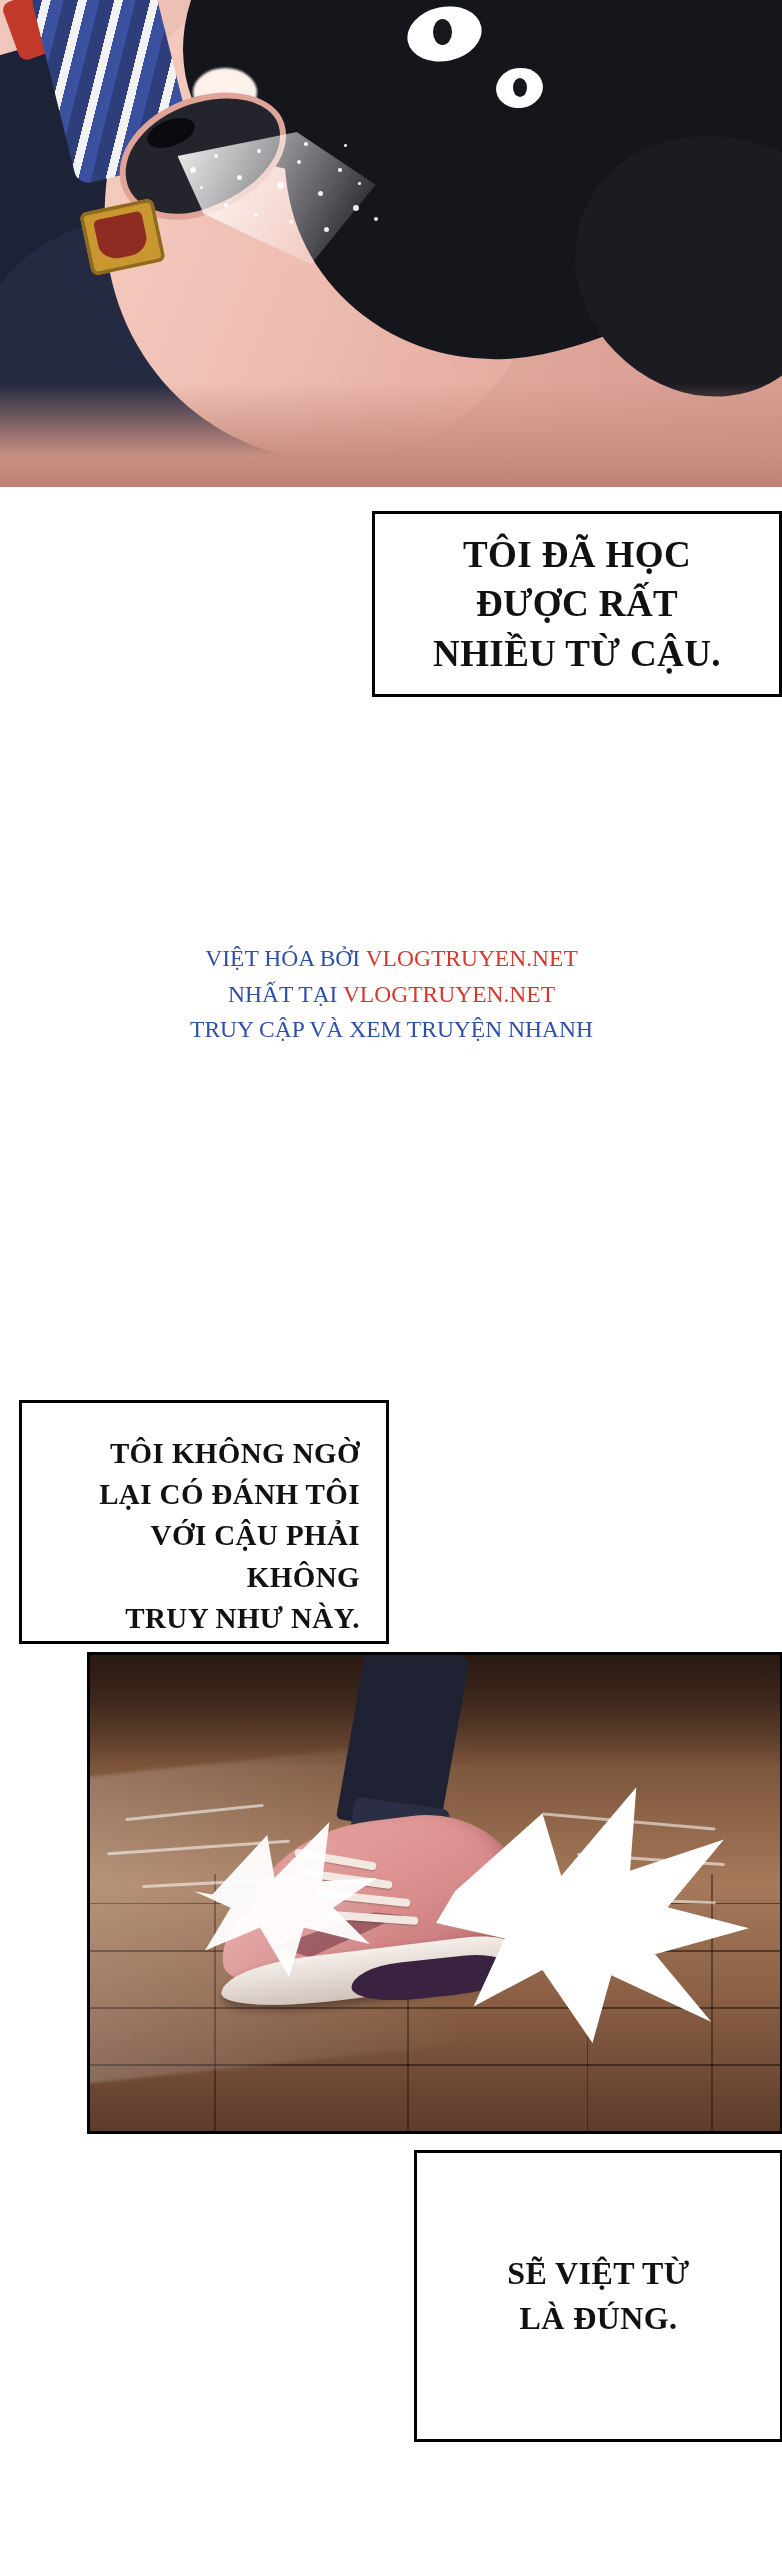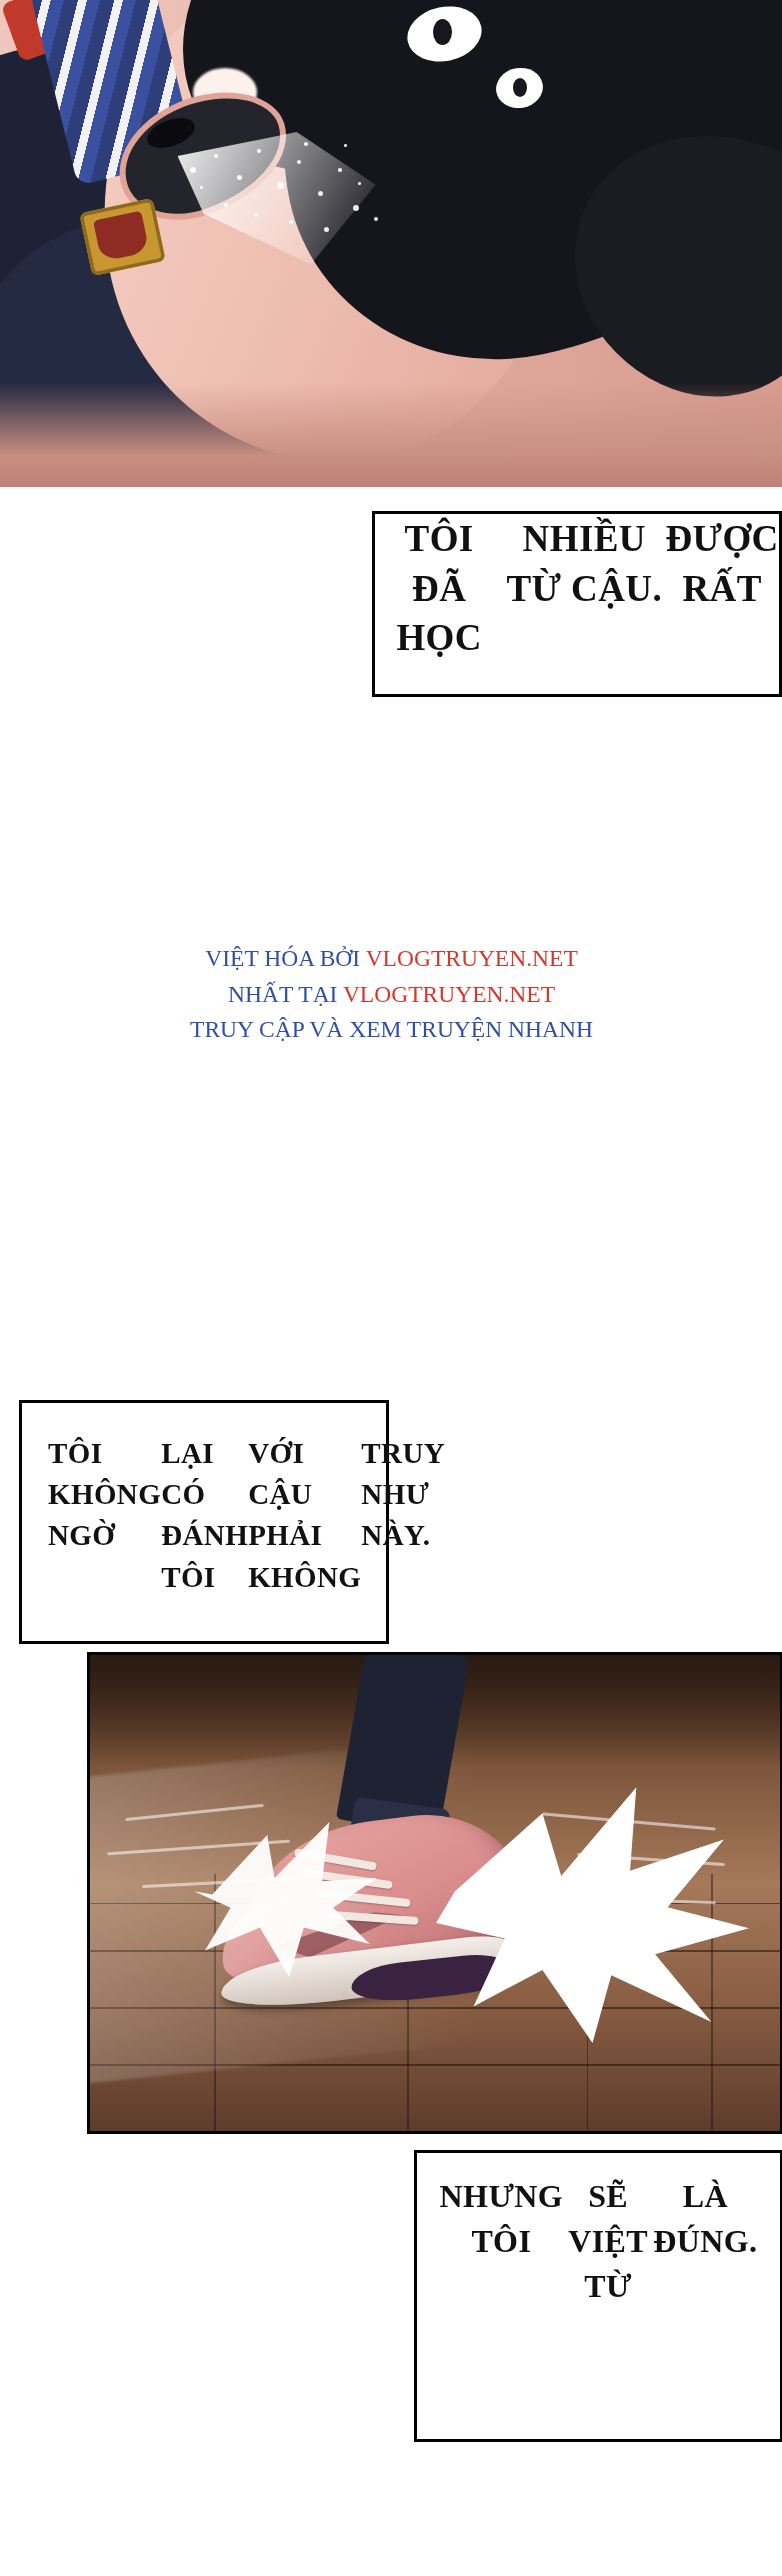--- a/index.html
+++ b/index.html
@@ -124,36 +124,36 @@
   }
   
   .p1-shadow {
     position:absolute; left:0; bottom:0; width:783px; height:104px;
     background:linear-gradient(#e7b9ae00, #c98f82 70%, #bf8175);
   }
 
   
   .bubble {
     position:absolute; background:#fff; border:3.5px solid #000;
-    display:flex; flex-direction:row; justify-content:center;
+    display:flex; flex-direction:column; justify-content:center;
     box-sizing:border-box;
   }
   .bubble .line {
     text-align:center; font-weight:700; color:#111;
     letter-spacing:0.4px; line-height:1.34;
   }
 
   #bubble-1 { left:372px; top:511px; width:410px; height:186px; }
   #bubble-1 .line { font-size:37px; }
 
   #bubble-2 {
     left:19px; top:1400px; width:370px; height:244px;
     justify-content:flex-start; padding:30px 26px;
   }
-  #bubble-2 .line { text-align:left; font-size:29px; line-height:1.42; }
+  #bubble-2 .line { text-align:right; font-size:29px; line-height:1.42; }
 
   #bubble-3 {
     left:414px; top:2150px; width:369px; height:292px;
     padding:21px 22.6px;
   }
   #bubble-3 .line { font-size:32px; line-height:1.40; }
 
   
   #credit {
     position:absolute; left:0; top:941px; width:783px;
@@ -299,22 +299,22 @@
       <i style="left: 170px; top: 14px; width: 2.6px; height: 2.6px;"></i>
     </div>
   <div class="p1-patch">
       <b></b>
     </div>
   <div class="p1-shadow"></div>
 </div>
 
 <div class="bubble" id="bubble-1">
   <div class="line">TÔI ĐÃ HỌC</div>
+  <div class="line">ĐƯỢC RẤT</div>
   <div class="line">NHIỀU TỪ CẬU.</div>
-  <div class="line">ĐƯỢC RẤT</div>
 </div>
 
 <div id="credit">
   <div class="cl">
     <span class="blue">VIỆT HÓA BỞI </span><span class="red">VLOGTRUYEN.NET</span>
   </div>
   <div class="cl">
     <span class="blue">NHẤT TẠI </span><span class="red">VLOGTRUYEN.NET</span>
   </div>
   <div class="cl blue">TRUY CẬP VÀ XEM TRUYỆN NHANH</div>
@@ -359,17 +359,16 @@
 </div>
 
 <div class="bubble" id="bubble-2">
   <div class="line">TÔI KHÔNG NGỜ</div>
   <div class="line">LẠI CÓ ĐÁNH TÔI</div>
   <div class="line">VỚI CẬU PHẢI KHÔNG</div>
   <div class="line">TRUY NHƯ NÀY.</div>
 </div>
 
 <div class="bubble" id="bubble-3">
-  <div class="line">NHƯNG TÔI</div>
   <div class="line">SẼ VIỆT TỪ</div>
   <div class="line">LÀ ĐÚNG.</div>
 </div>
 
 
 </body></html>

